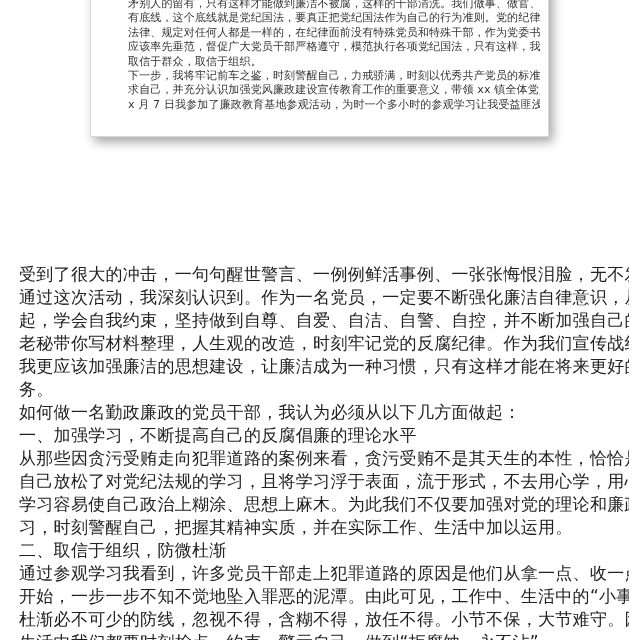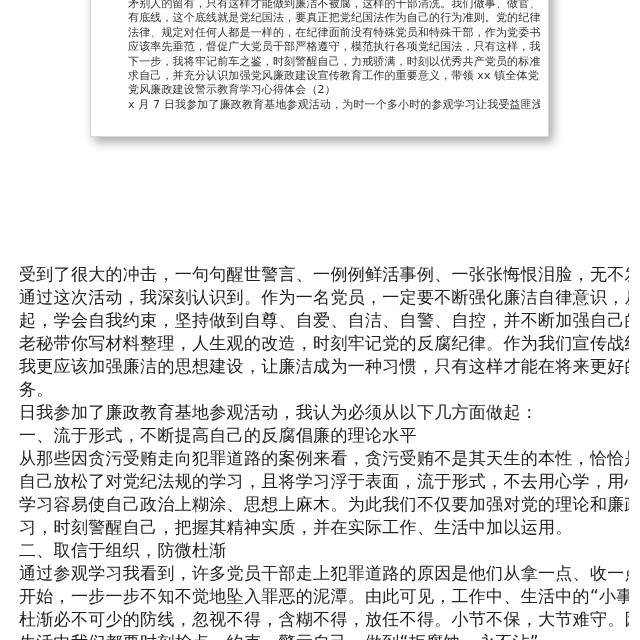--- a/index.html
+++ b/index.html
@@ -58,36 +58,36 @@
   </style>
 </head>
 <body>
 
 <div class="doc-card">
   <div class="lines">
     <div class="doc-line">矛别人的留有，只有这样才能做到廉洁不被腐，这样的干部清洗。我们做事、做官、做人要</div>
     <div class="doc-line">有底线，这个底线就是党纪国法，要真正把党纪国法作为自己的行为准则。党的纪律、各种</div>
     <div class="doc-line">法律、规定对任何人都是一样的，在纪律面前没有特殊党员和特殊干部，作为党委书记，更</div>
     <div class="doc-line">应该率先垂范，督促广大党员干部严格遵守，模范执行各项党纪国法，只有这样，我们才能</div>
+    <div class="doc-line">取信于群众，取信于组织。</div>
     <div class="doc-line">下一步，我将牢记前车之鉴，时刻警醒自己，力戒骄满，时刻以优秀共产党员的标准严格要</div>
     <div class="doc-line">求自己，并充分认识加强党风廉政建设宣传教育工作的重要意义，带领 xx 镇全体党员干部</div>
-    <div class="doc-line">党风廉政建设警示教育学习心得体会（2）</div>
     <div class="doc-line">x 月 7 日我参加了廉政教育基地参观活动，为时一个多小时的参观学习让我受益匪浅，内心</div>
   </div>
 </div>
 
 <div class="body-text">
   <div class="body-line">受到了很大的冲击，一句句醒世警言、一例例鲜活事例、一张张悔恨泪脸，无不发人深省。</div>
   <div class="body-line">通过这次活动，我深刻认识到。作为一名党员，一定要不断强化廉洁自律意识，从“小节”做</div>
   <div class="body-line">起，学会自我约束，坚持做到自尊、自爱、自洁、自警、自控，并不断加强自己的世界观、</div>
   <div class="body-line">老秘带你写材料整理，人生观的改造，时刻牢记党的反腐纪律。作为我们宣传战线的带头人，</div>
   <div class="body-line">我更应该加强廉洁的思想建设，让廉洁成为一种习惯，只有这样才能在将来更好的为人民服</div>
   <div class="body-line">务。</div>
-  <div class="body-line">日我参加了廉政教育基地参观活动，我认为必须从以下几方面做起：</div>
-  <div class="body-line">一、流于形式，不断提高自己的反腐倡廉的理论水平</div>
+  <div class="body-line">如何做一名勤政廉政的党员干部，我认为必须从以下几方面做起：</div>
+  <div class="body-line">一、加强学习，不断提高自己的反腐倡廉的理论水平</div>
   <div class="body-line">从那些因贪污受贿走向犯罪道路的案例来看，贪污受贿不是其天生的本性，恰恰是因为他们</div>
   <div class="body-line">自己放松了对党纪法规的学习，且将学习浮于表面，流于形式，不去用心学，用心思考。不</div>
   <div class="body-line">学习容易使自己政治上糊涂、思想上麻木。为此我们不仅要加强对党的理论和廉政制度的学</div>
   <div class="body-line">习，时刻警醒自己，把握其精神实质，并在实际工作、生活中加以运用。</div>
   <div class="body-line">二、取信于组织，防微杜渐</div>
   <div class="body-line">通过参观学习我看到，许多党员干部走上犯罪道路的原因是他们从拿一点、收一点、吃一点</div>
   <div class="body-line">开始，一步一步不知不觉地坠入罪恶的泥潭。由此可见，工作中、生活中的“小事”正是防微</div>
   <div class="body-line">杜渐必不可少的防线，忽视不得，含糊不得，放任不得。小节不保，大节难守。因此在工作、</div>
   <div class="body-line">生活中我们都要时刻检点，约束，警示自己，做到“拒腐蚀，永不沾”。</div>
 </div>

